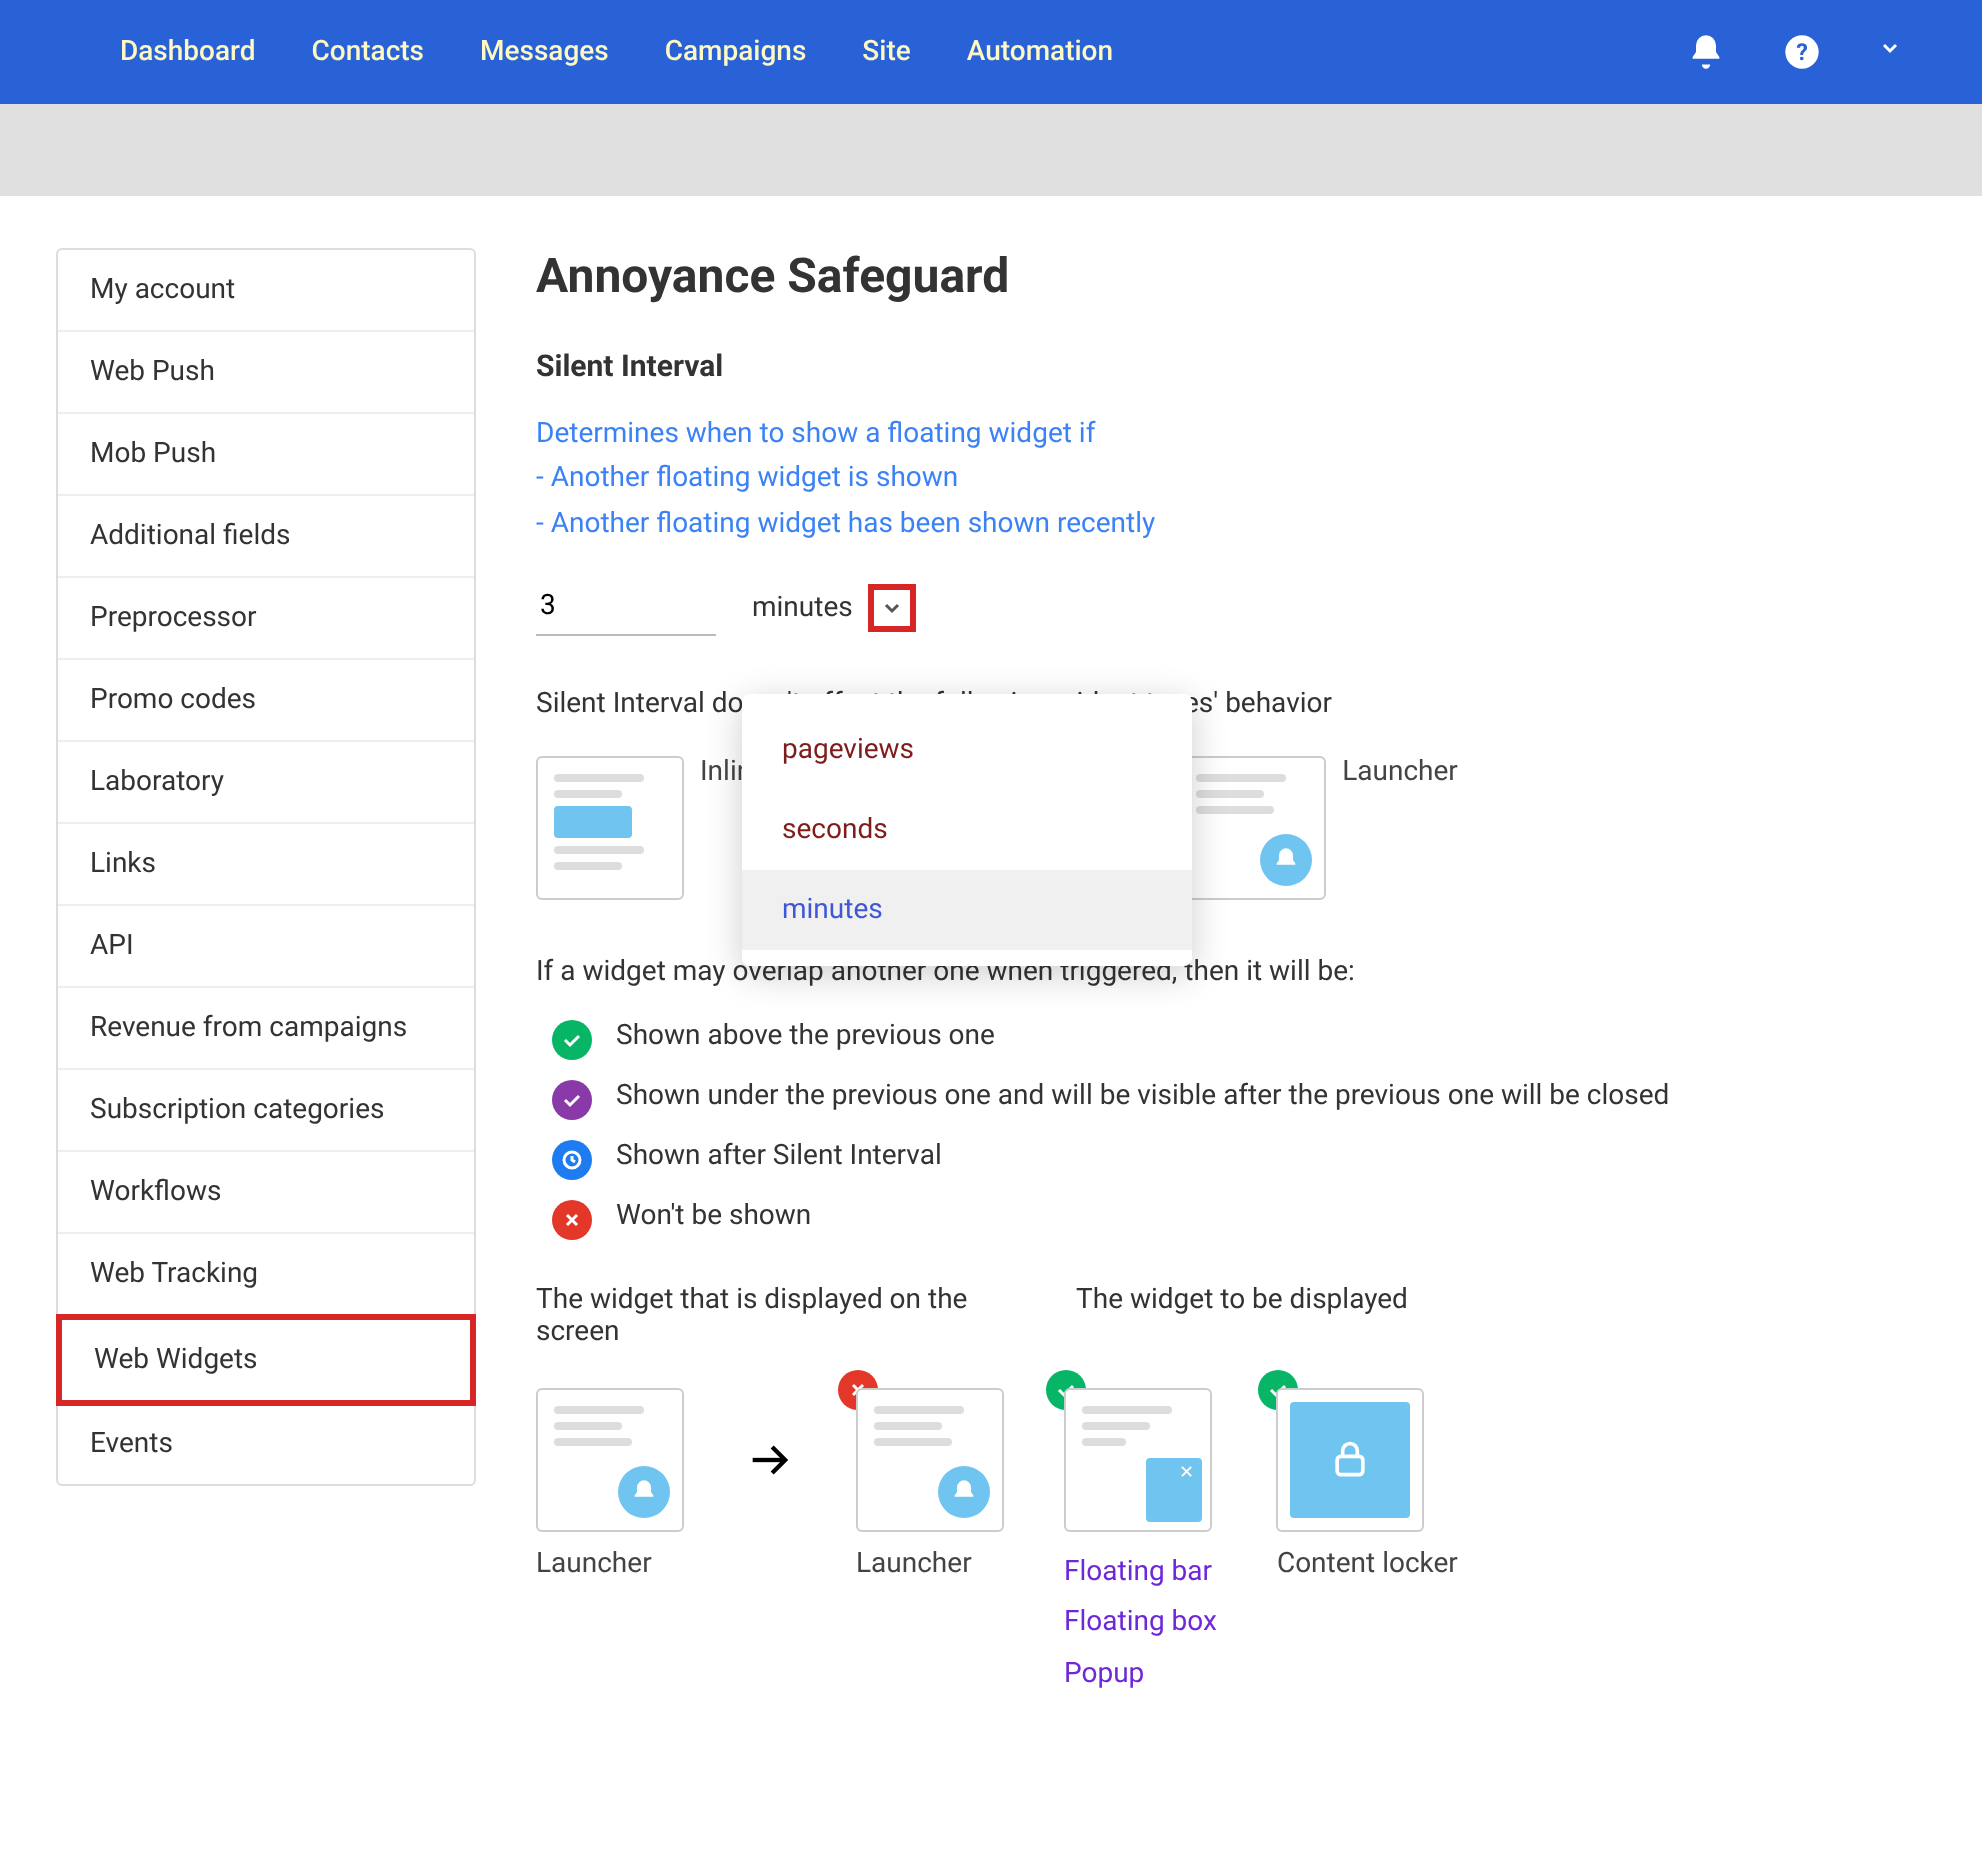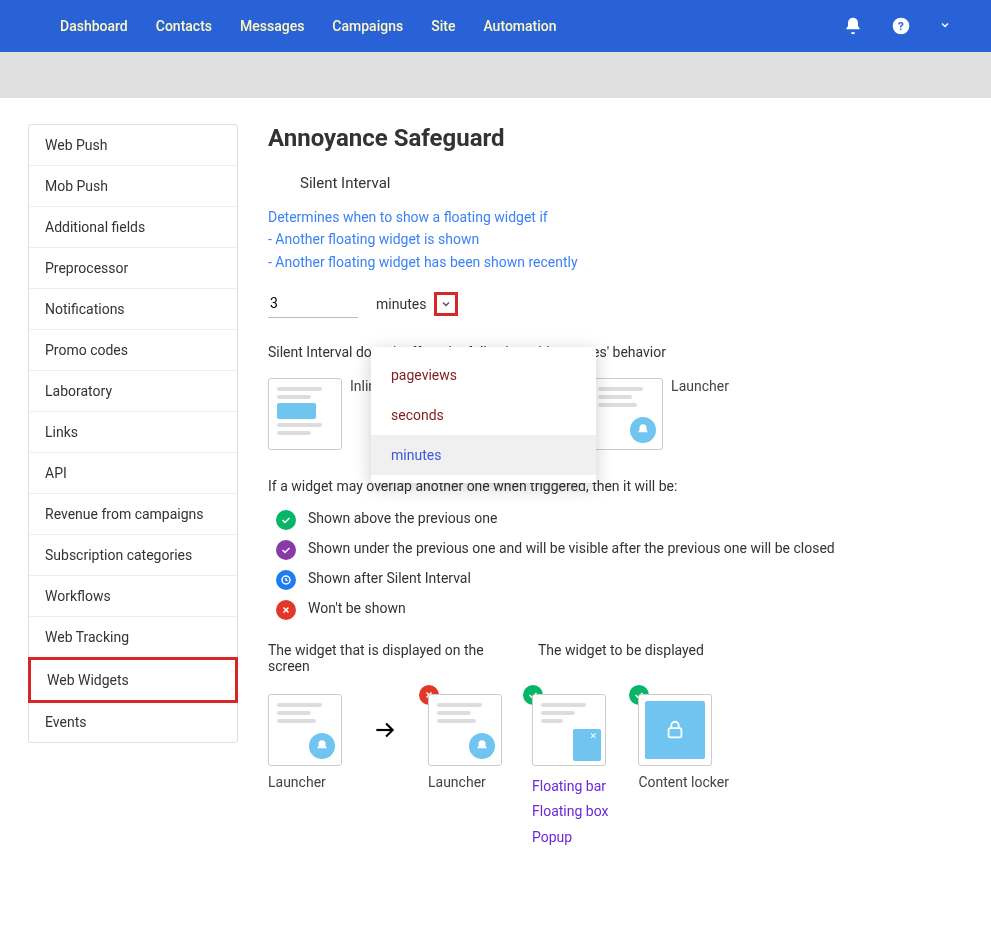--- a/index.html
+++ b/index.html
@@ -11,21 +11,21 @@
 .icon-svg { width:20px; height:20px; display:block; }
 .chevron-small { width:12px; height:12px; }
 .subbar { height:46px; background:#e0e0e0; }
 .layout { display:flex; padding:26px 28px 40px; gap:30px; align-items:flex-start; }
 .sidebar { width:210px; border:1px solid #ddd; border-radius:3px; background:#fff; flex:none; }
 .sidebar-item { padding:12px 16px; border-bottom:1px solid #eee; cursor:pointer; font-size:14px; }
 .sidebar-item:last-child { border-bottom:none; }
 .sidebar-active { border:3px solid #d62626; margin:-1px; position:relative; z-index:1; }
 .main { flex:1; min-width:0; position:relative; }
 h1 { font-size:24px; font-weight:700; margin-bottom:22px; }
-h2 { font-size:15px; font-weight:400; margin-bottom:14px;margin-left:32px; }
+h2 { font-size:15px; font-weight:700; margin-bottom:14px; }
 .desc { color:#3b82f6; line-height:1.6; margin-bottom:16px; }
 .interval-row { display:flex; align-items:center; gap:18px; margin-bottom:26px; }
 .input-under { width:90px; border:none; border-bottom:1px solid #bbb; padding:6px 2px; font-size:14px; outline:none; }
 .unit-sel { display:inline-flex; align-items:center; gap:8px; }
 .chev-box { width:24px; height:24px; border:3px solid #d62626; display:inline-flex; align-items:center; justify-content:center; }
 .dropdown { position:absolute; left:103px; top:223px; width:225px; background:#fff; box-shadow:0 4px 18px rgba(0,0,0,.2); border-radius:4px; padding:8px 0; z-index:10; }
 .dropdown-item { padding:12px 20px; cursor:pointer; color:#7f1d1d; font-size:14px; }
 .dropdown-item.selected { background:#f0f0f0; color:#3f57d3; }
 .exclude-line { margin-bottom:18px; }
 .thumbs-row { display:flex; gap:30px; margin-bottom:28px; }
@@ -82,25 +82,25 @@
           <polyline points="6 9 12 15 18 9"></polyline>
         </svg>
     </span>
   </div>
 </div>
 <div class="subbar"></div>
 
 <div class="layout">
 
   <div class="sidebar">
+    <div class="sidebar-item">My account</div>
     <div class="sidebar-item">Web Push</div>
     <div class="sidebar-item">Mob Push</div>
     <div class="sidebar-item">Additional fields</div>
     <div class="sidebar-item">Preprocessor</div>
-    <div class="sidebar-item">Notifications</div>
     <div class="sidebar-item">Promo codes</div>
     <div class="sidebar-item">Laboratory</div>
     <div class="sidebar-item">Links</div>
     <div class="sidebar-item">API</div>
     <div class="sidebar-item">Revenue from campaigns</div>
     <div class="sidebar-item">Subscription categories</div>
     <div class="sidebar-item">Workflows</div>
     <div class="sidebar-item">Web Tracking</div>
     <div class="sidebar-item sidebar-active">Web Widgets</div>
     <div class="sidebar-item">Events</div>

